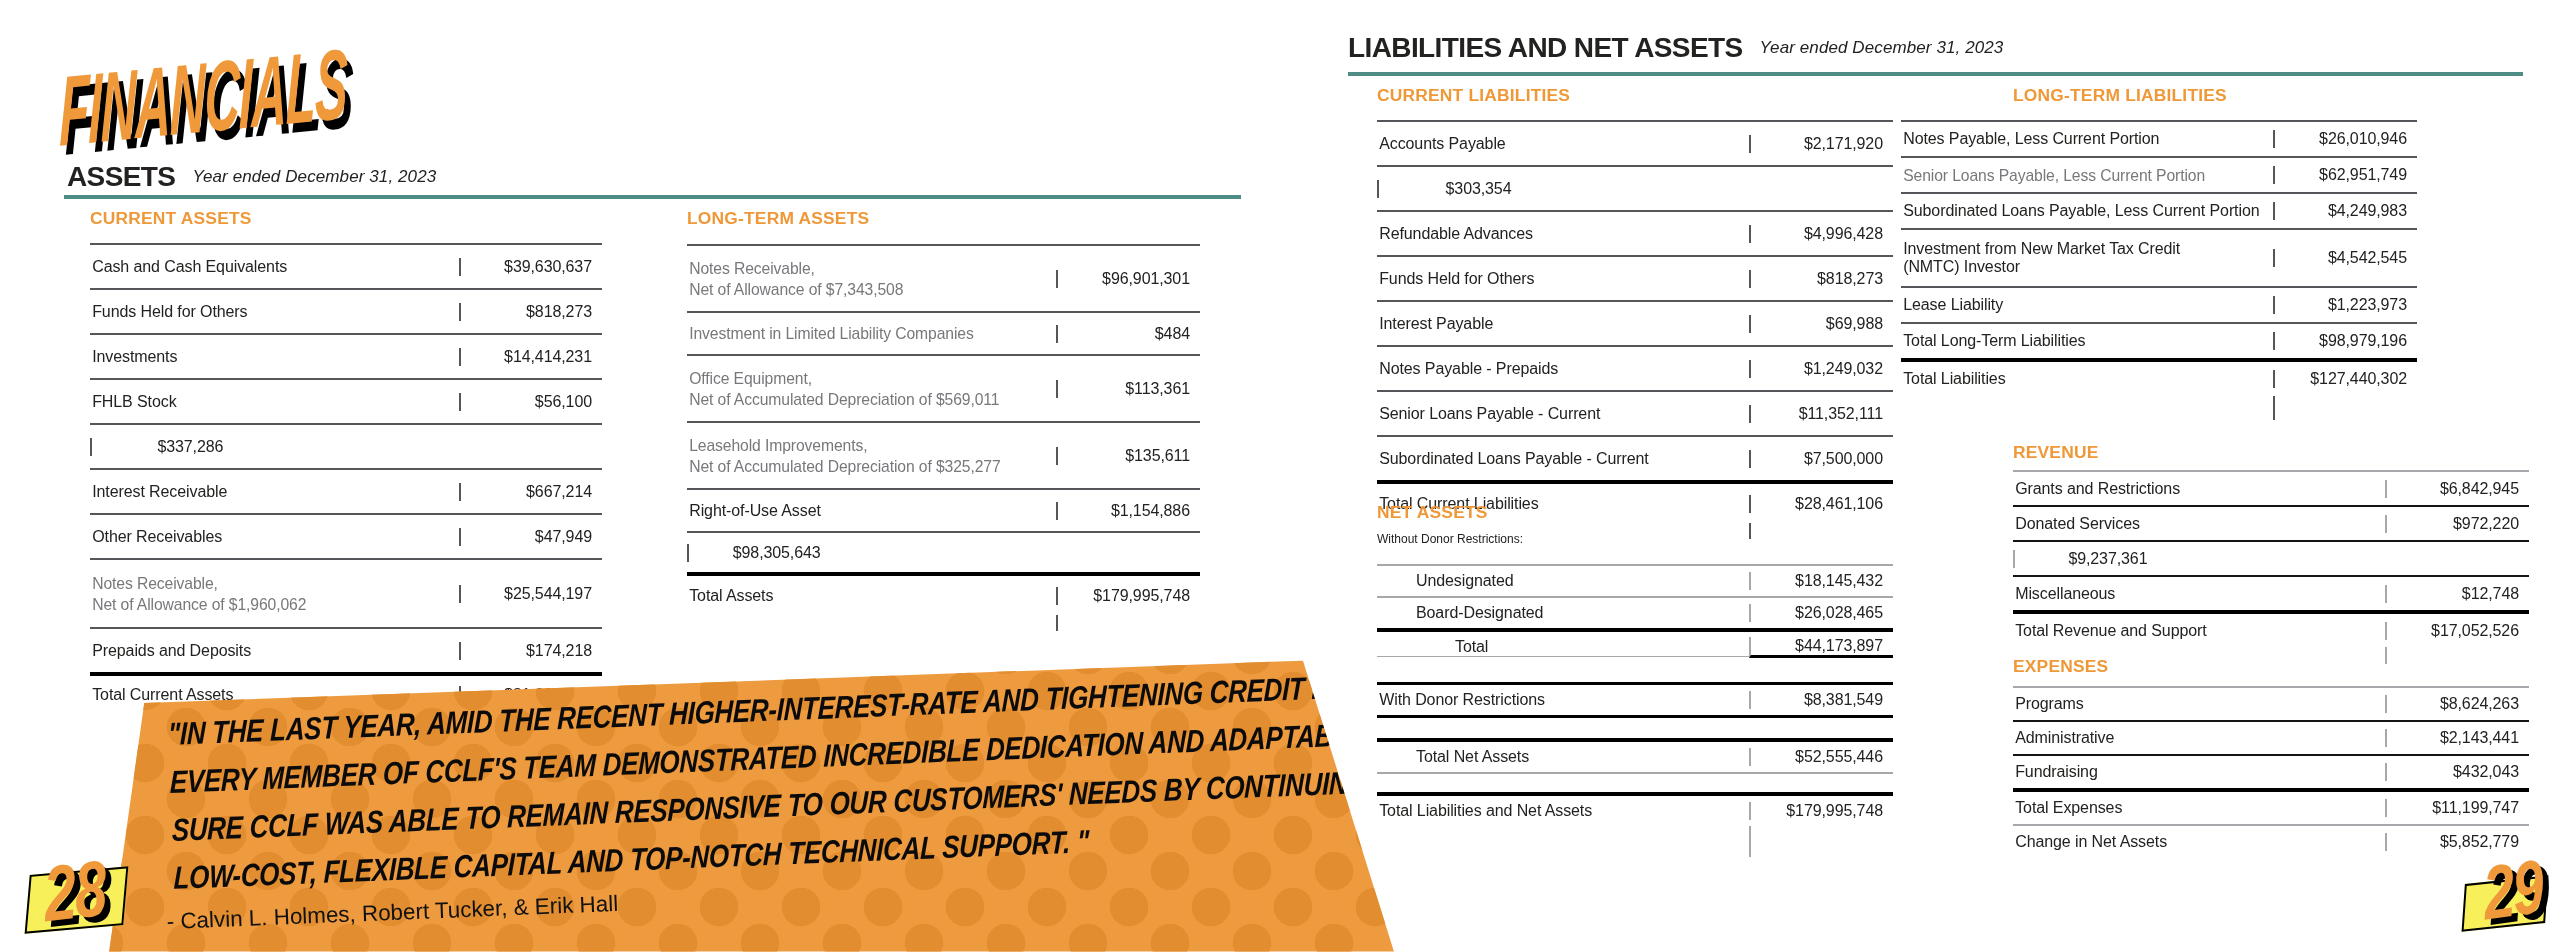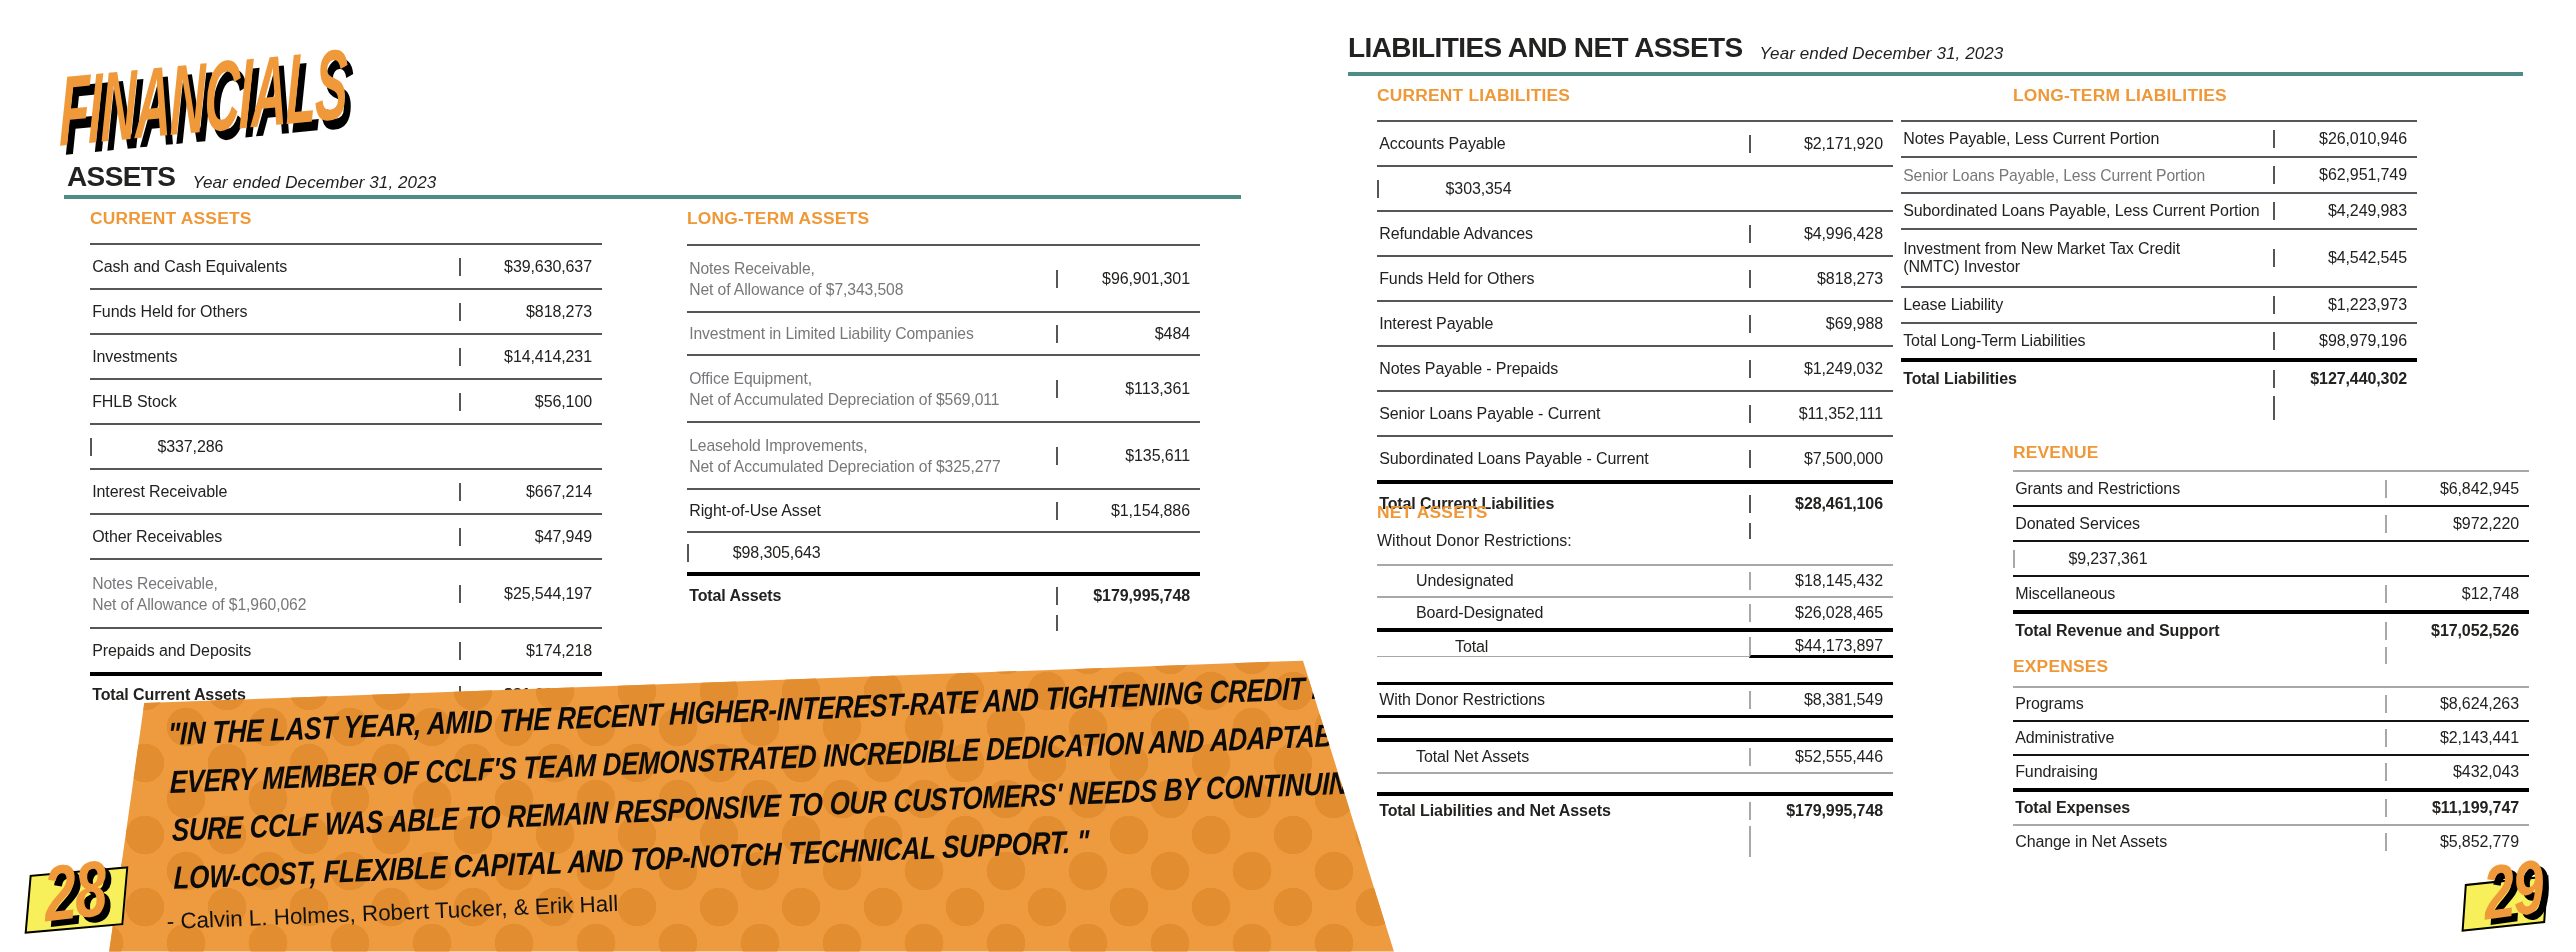--- a/index.html
+++ b/index.html
@@ -2,40 +2,40 @@
 <html style="font-size:9px"><head>
 <meta charset="utf-8">
 <style>
   html,body{margin:0;padding:0}
   body{
     width:2576px;height:952px;position:relative;overflow:hidden;background:#ffffff;
     font-family:"Liberation Sans", sans-serif;color:#232220;
   }
   .abs{position:absolute}
   
-  .title-row{position:absolute;display:flex;align-items:flex-end;white-space:nowrap}
+  .title-row{position:absolute;display:flex;align-items:center;white-space:nowrap}
   .page-title{font-size:28px;font-weight:700;letter-spacing:-0.6px;color:#232220}
   .period{font-size:17px;font-style:italic;font-weight:400;color:#232220;margin-left:17px;letter-spacing:0.1px}
   .rule{position:absolute;height:3.9px;background:#4E8C86}
   .sec{position:absolute;font-weight:700;font-size:17.4px;color:#EF9838;letter-spacing:0.2px;white-space:nowrap}
   #fin-logo{
     position:absolute;left:60px;top:54px;font-size:52px;font-weight:700;font-style:italic;
     letter-spacing:-1.1px;color:#F0993B;white-space:nowrap;
     transform:rotate(-5.5deg) skewX(-6deg) scale(0.95,1.9);transform-origin:0 0;
     text-shadow:6.2px 5px 0 #000;
   }
   
   .tbl{position:absolute;--sep:#55565A}
   .trow{display:flex;align-items:center}
   .tlabel{width:72%;display:flex;align-items:center;padding-left:2.2px;box-sizing:border-box;
           font-size:16px;letter-spacing:-0.1px;white-space:nowrap}
   .tvalue{width:28%;display:flex;align-items:center;justify-content:flex-end;padding-right:10px;
           box-sizing:border-box;border-left:2.2px solid var(--sep);font-size:16px;letter-spacing:-0.1px;white-space:nowrap}
   .muted .tlabel{color:#77787B;font-size:15.7px;line-height:21px}
-  .bold .tlabel,.bold .tvalue{font-weight:700}
+  .bold .tlabel,.bold .tvalue{font-weight:400}
   .ind1 .tlabel{padding-left:39px}
   .ind2 .tlabel{padding-left:78px}
   .t-std{border-top:2.2px solid #55565A}
   .t-blk{border-top:2.8px solid #141414}
   .t-lgt{border-top:2.2px solid #A6A8AB}
   .t-hvy{border-top:4.5px solid #000}
   .b-blk{border-bottom:3.9px solid #000}
   .b-lgt{border-bottom:2.2px solid #A6A8AB}
   .b-split .tlabel{border-bottom:1.7px solid #A6A8AB}
   .b-split .tvalue{border-bottom:3.9px solid #000}
@@ -53,21 +53,21 @@
   #rev .trow{min-height:33px}
   #exp .trow{min-height:32px}
   
   #na1,#wdr,#tna,#tlna,#rev,#exp{--sep:#A6A8AB}
   
   #ca::after,#lta::after,#cl::after,#ltl::after,#tlna::after,#rev::after{
     content:"";display:block;border-left:2.2px solid var(--sep);width:0;margin-left:72%;
   }
   #ca::after{height:31px} #lta::after{height:15.7px} #cl::after{height:15.7px}
   #ltl::after{height:23.5px} #tlna::after{height:31px} #rev::after{height:17px}
-  .na-sub{position:absolute;font-size:16px;color:#232220;white-space:nowrap}
+  .na-sub{position:absolute;font-size:12px;color:#232220;white-space:nowrap}
   
   #quote{
     position:absolute;left:104px;top:655px;width:1299px;height:297px;
     background-color:#EE9A3E;
     background-image:
       radial-gradient(circle, #E28D2F 19px, rgba(0,0,0,0) 19.6px),
       radial-gradient(circle, #E28D2F 19px, rgba(0,0,0,0) 19.6px);
     background-size:82px 72px,82px 72px;
     background-position:0 0,41px 36px;
     clip-path:polygon(3.1% 16.2%, 92.3% 1.9%, 99.3% 99.8%, 0.4% 99.8%);

